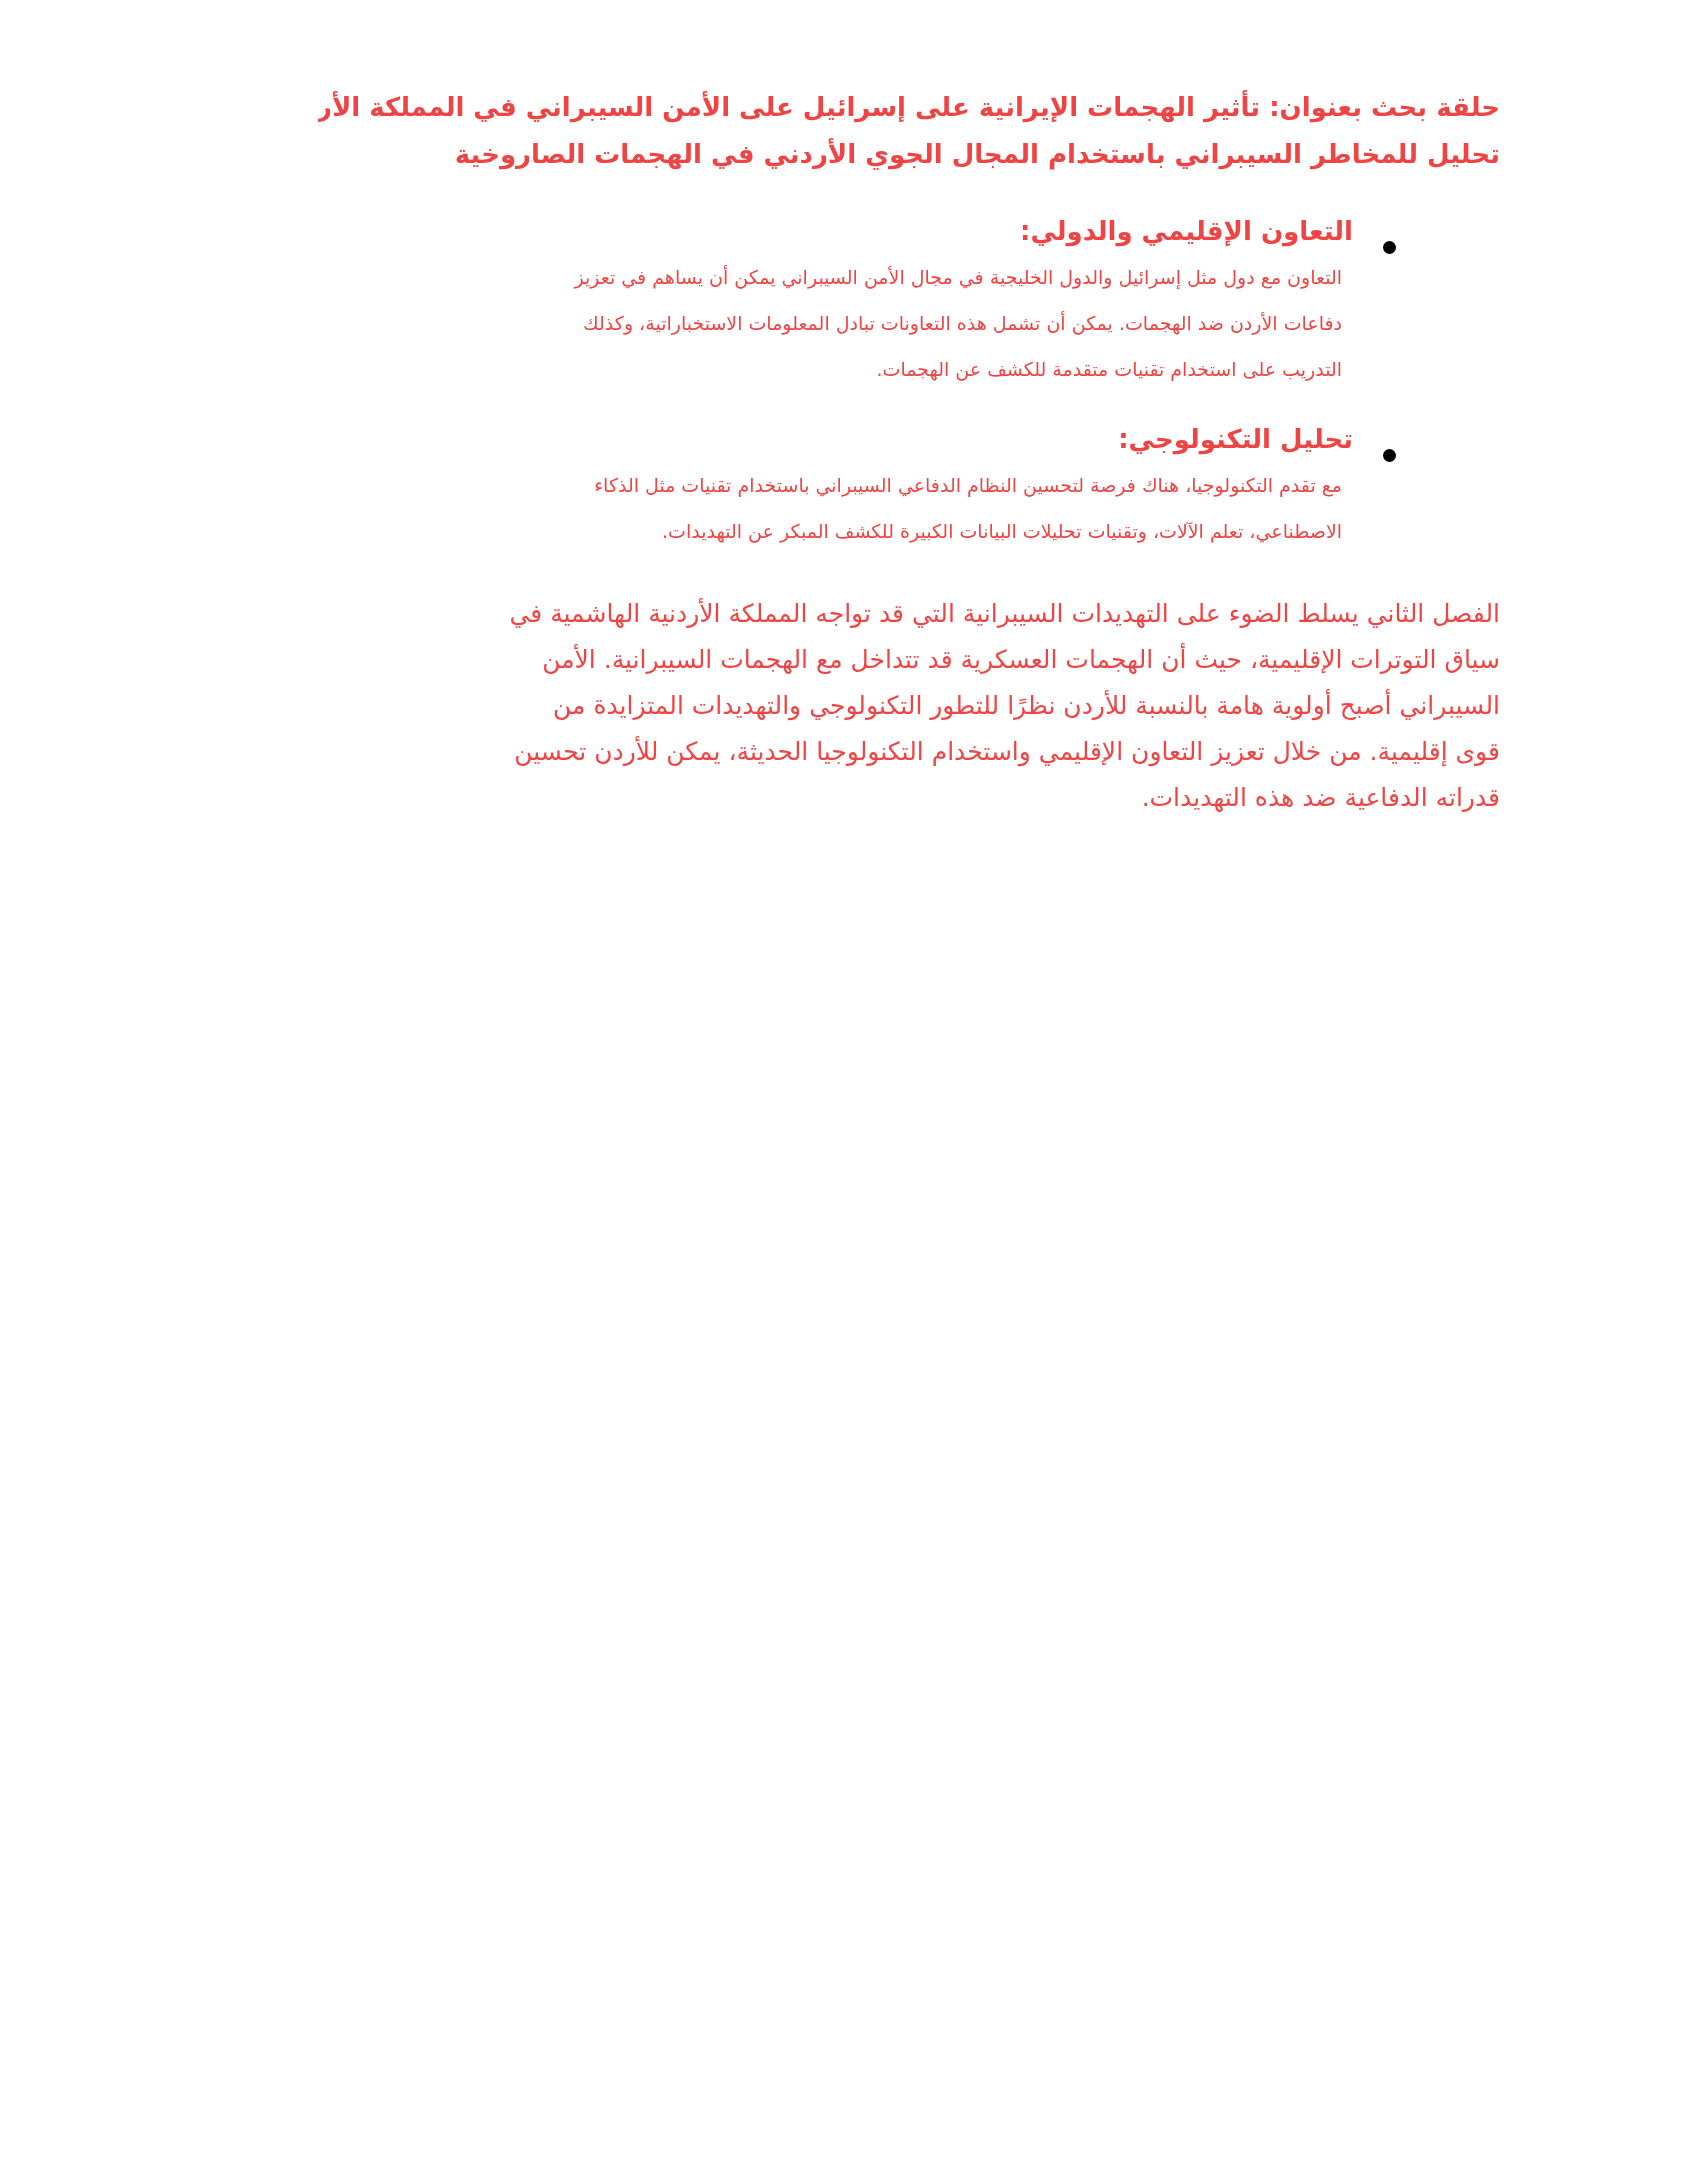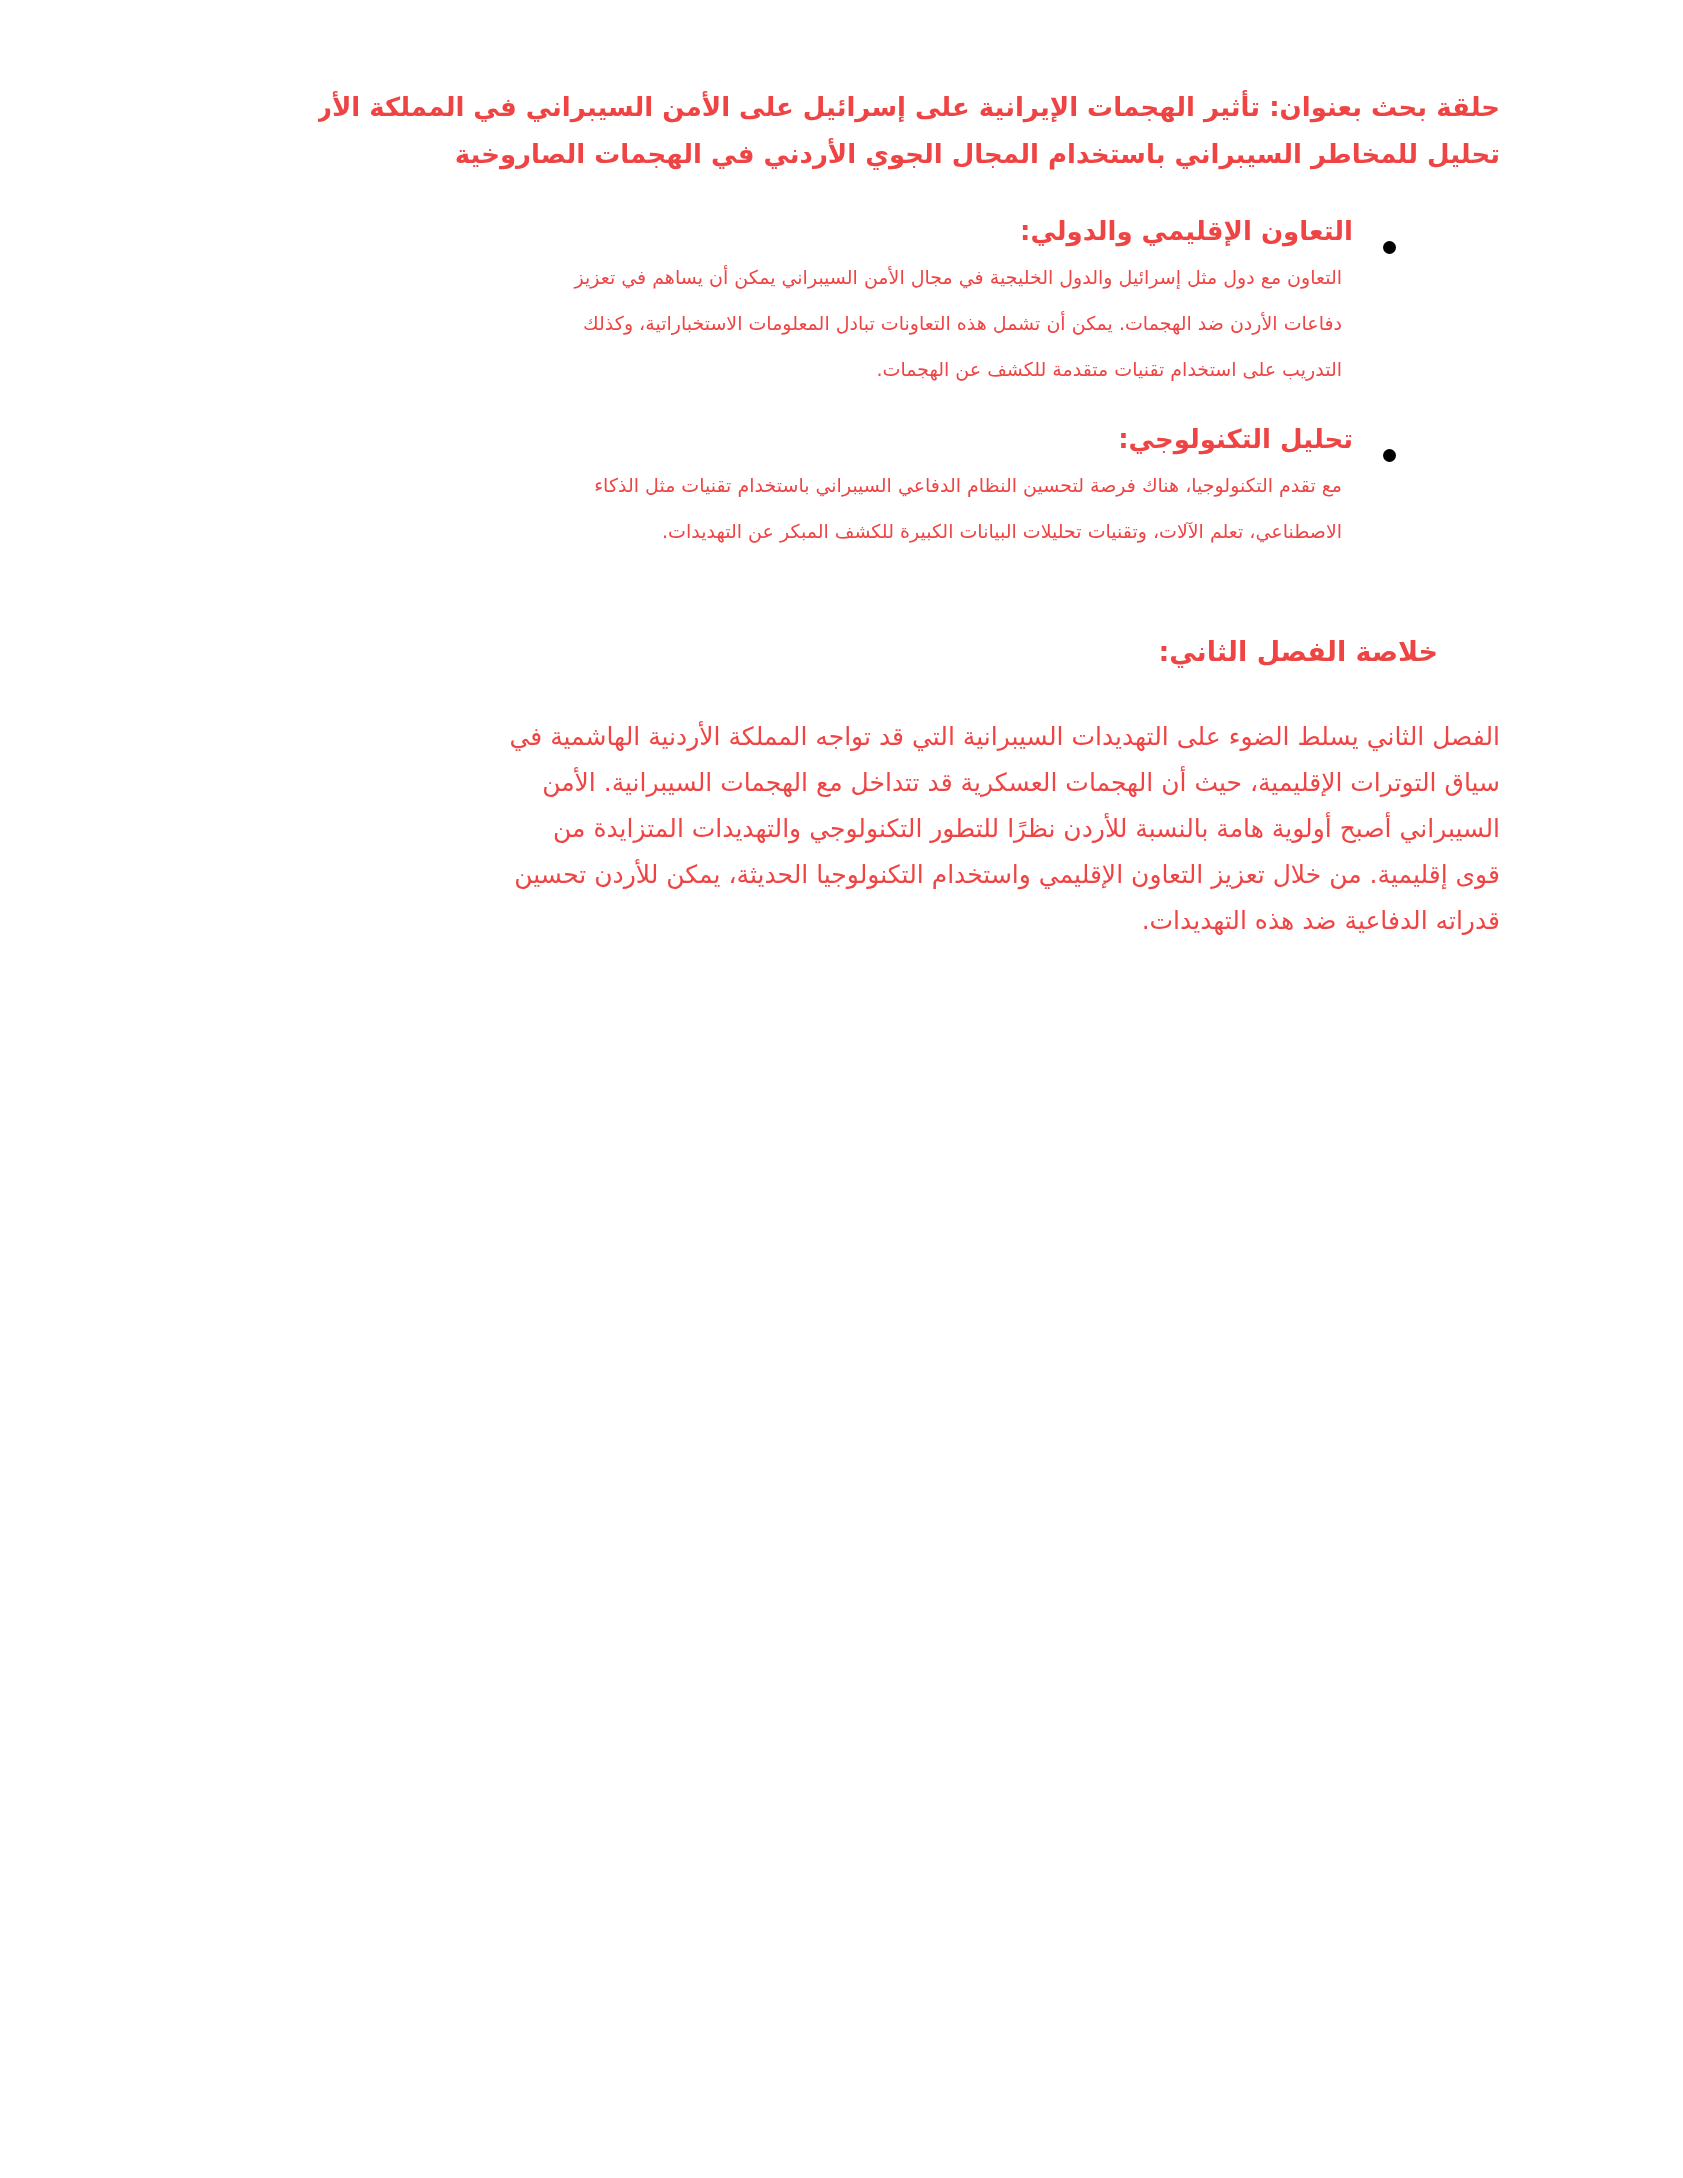--- a/index.html
+++ b/index.html
@@ -109,18 +109,17 @@
     <div class="bullet-item">
       <div class="bullet-head">
         <span class="bullet-dot"></span>
         <span>تحليل التكنولوجي:</span>
       </div>
       <div class="bullet-body">مع تقدم التكنولوجيا، هناك فرصة لتحسين النظام الدفاعي السيبراني باستخدام تقنيات مثل الذكاء الاصطناعي، تعلم الآلات، وتقنيات تحليلات البيانات الكبيرة للكشف المبكر عن التهديدات.</div>
     </div>
 
   </div>
 
-  <div class="summary-heading">خلاصة الفصل الثاني:</div>
 
   <div class="summary-body">الفصل الثاني يسلط الضوء على التهديدات السيبرانية التي قد تواجه المملكة الأردنية الهاشمية في سياق التوترات الإقليمية، حيث أن الهجمات العسكرية قد تتداخل مع الهجمات السيبرانية. الأمن السيبراني أصبح أولوية هامة بالنسبة للأردن نظرًا للتطور التكنولوجي والتهديدات المتزايدة من قوى إقليمية. من خلال تعزيز التعاون الإقليمي واستخدام التكنولوجيا الحديثة، يمكن للأردن تحسين قدراته الدفاعية ضد هذه التهديدات.</div>
 
 </div>
 
 
 </body></html>

